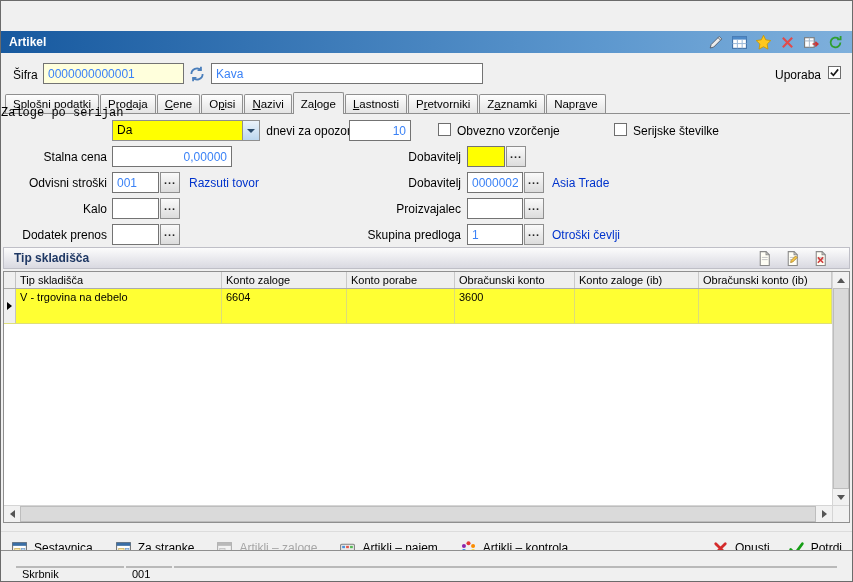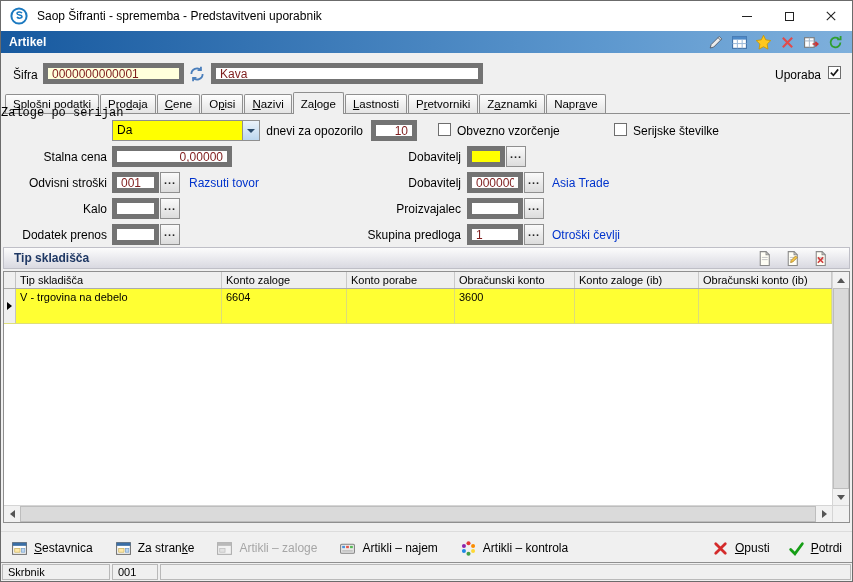--- a/index.html
+++ b/index.html
@@ -16,21 +16,21 @@
 .glyph-max{width:9px;height:9px;border:1px solid #222;}
 
 .headerbar{position:absolute;top:30px;left:0;right:0;height:22px;display:flex;align-items:center;padding:0 8px;background:linear-gradient(90deg,var(--header_blue_left,#17599F) 0%,var(--header_blue_right,#5C97CE) 70%,#7FB0DC 100%);}
 .header-title{color:#FFF;font-weight:bold;font-size:12px;}
 .header-icons{margin-left:auto;display:flex;gap:7px;align-items:center;}
 .hicon{width:17px;height:17px;display:inline-flex;}
 .hicon svg{width:100%;height:100%;}
 
 .flabel{position:absolute;font-size:12px;color:#000;line-height:14px;white-space:nowrap;}
 .flabel.r{text-align:right;}
-.tinput{position:absolute;height:21px;border:5px solid #737373;background:#FFF;font-family:inherit;font-size:12px;padding:0 4px;color:#7f1d1d;outline:none;}
+.tinput{position:absolute;height:21px;border:1px solid #737373;background:#FFF;font-family:inherit;font-size:12px;padding:0 4px;color:#3b82f6;outline:none;}
 .tinput.cream{background:var(--field_cream,#FFFFDC);}
 .tinput.yellow{background:var(--highlight_yellow,#FFFF00);}
 .tinput.num{text-align:right;}
 .dots{position:absolute;width:20px;height:21px;border:1px solid #8F8F8F;background:linear-gradient(#FAFAFA,#DCDCDC);font-size:11px;font-weight:bold;letter-spacing:1px;text-align:center;line-height:14px;color:#222;cursor:default;}
 .link{position:absolute;font-size:12px;color:var(--link_blue,#0033CC);white-space:nowrap;}
 .combo{position:absolute;height:21px;border:1px solid #8F8F8F;background:var(--highlight_yellow,#FFFF00);display:flex;}
 .combo-text{flex:1;font-size:12px;line-height:19px;padding-left:4px;}
 .combo-btn{width:17px;border-left:1px solid #8F8F8F;background:linear-gradient(#EAF3FB,#BCD6EE);display:flex;align-items:center;justify-content:center;}
 .tri-down{width:0;height:0;border-left:4px solid transparent;border-right:4px solid transparent;border-top:4px solid #2B4B6B;}
 .checkbox{position:absolute;width:13px;height:13px;background:#FFF;border:1px solid #6E6E6E;display:flex;align-items:center;justify-content:center;}
@@ -69,53 +69,31 @@
 .tri-r{width:0;height:0;border-top:4px solid transparent;border-bottom:4px solid transparent;border-left:5px solid #555;}
 
 .footer{position:absolute;left:0;right:0;top:530px;height:33px;border-top:1px solid #DCDCDC;display:flex;align-items:center;padding:0 10px;}
 .fgroup{display:flex;align-items:center;gap:22px;}
 .fright{margin-left:auto;display:flex;align-items:center;gap:18px;}
 .fbtn{display:flex;align-items:center;gap:6px;font-size:12px;color:#000;white-space:nowrap;cursor:default;}
 .fbtn.disabled{color:#A6A6A6;}
 .ficon{width:17px;height:17px;display:inline-flex;}
 .ficon svg{width:100%;height:100%;}
 
-.statusbar{position:absolute;left:0;right:0;bottom:0;height:19px;border-top:1px solid #8F8F8F;background:#F0F0F0;display:flex;gap:2px;padding:1px;}
+.statusbar{position:absolute;left:0;right:0;bottom:0;height:19px;border-top:1px solid #8F8F8F;background:#F0F0F0;display:flex;gap:2px;padding:15px;}
 .scell{border:1px solid #B9B9B9;background:#F0F0F0;font-size:11px;line-height:14px;padding:0 5px;color:#000;}
 .scell.c1{width:108px;}
 .scell.c2{width:46px;}
 .scell.c3{flex:1;}
 </style>
 </head>
 <body>
 
 <div class="window">
 
-  <div class="titlebar">
-    <span class="app-icon">
-      <svg viewBox="0 0 18 18">
-          <circle cx="9" cy="9" r="7.6" fill="none" stroke="#1B79C0" stroke-width="2"></circle>
-          <path d="M12 6.2c-1-1.6-5-1.6-5 .4s5 1 5 3-4 2-5 .4" stroke="#1B79C0" stroke-width="1.5" fill="none"></path>
-        </svg>
-    </span>
-    <span class="title-text">Saop Šifranti - sprememba - Predstavitveni uporabnik</span>
-    <span class="win-controls">
-      <span class="win-btn">
-          <span class="glyph-min"></span>
-        </span>
-      <span class="win-btn">
-          <span class="glyph-max"></span>
-        </span>
-      <span class="win-btn">
-          <svg width="10" height="10" viewBox="0 0 10 10">
-            <path d="M0.8 0.8l8.4 8.4M9.2 0.8L0.8 9.2" stroke="#222" stroke-width="1.1"></path>
-          </svg>
-        </span>
-    </span>
-  </div>
 
   <div class="headerbar">
     <span class="header-title">Artikel</span>
     <span class="header-icons">
         <span class="hicon">
           <svg viewBox="0 0 16 16">
             <path d="M3 13.2l.9-3.3 7.6-7.6 2.4 2.4-7.6 7.6z" fill="#EDEDED" stroke="#55606E" stroke-width="0.9"></path>
             <path d="M10.4 3.4l2.4 2.4" stroke="#55606E" stroke-width="0.9"></path>
           </svg>
         </span>
@@ -223,21 +201,21 @@
     </div>
 
   <span class="flabel r" style="left:0;top:105px;width:106px;font-family:Liberation Mono, monospace;">Zaloge po serijah</span>
   <div class="combo" style="left:111px;top:119px;width:148px;">
     <span class="combo-text">Da</span>
     <span class="combo-btn">
         <span class="tri-down"></span>
       </span>
   </div>
   <span class="flabel r" style="left:190px;top:123px;width:172px;">dnevi za opozorilo</span>
-  <input class="tinput num" style="left: 348px; top: 119px; width: 46px; margin-left: 22px;" value="10">
+  <input class="tinput num" style="left: 348px; top: 119px; width: 62px;" value="10">
   <span class="checkbox" style="left:437px;top:122px;"></span>
   <span class="flabel" style="left:456px;top:123px;">Obvezno vzorčenje</span>
   <span class="checkbox" style="left:613px;top:122px;"></span>
   <span class="flabel" style="left:632px;top:123px;">Serijske številke</span>
 
   <span class="flabel r" style="left:0;top:149px;width:106px;">Stalna cena</span>
   <input class="tinput num" style="left: 111px; top: 145px; width: 120px;" value="0,00000">
   <span class="flabel r" style="left:300px;top:149px;width:160px;">Dobavitelj</span>
   <input class="tinput yellow" style="left: 466px; top: 145px; width: 38px;" value="">
   <span class="dots" style="left:505px;top:145px;">...</span>

